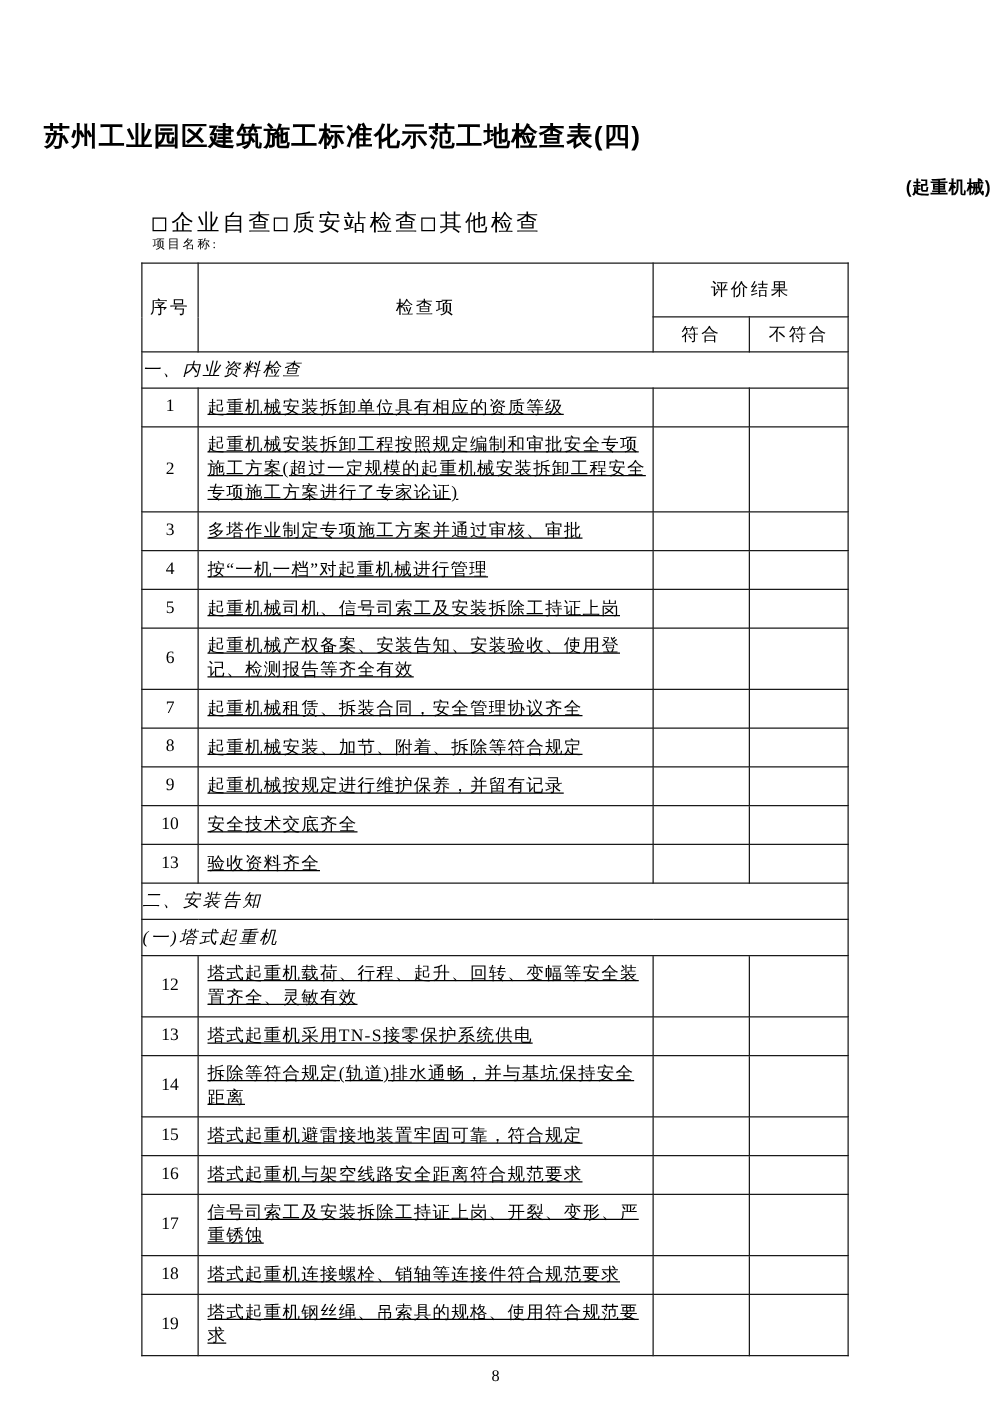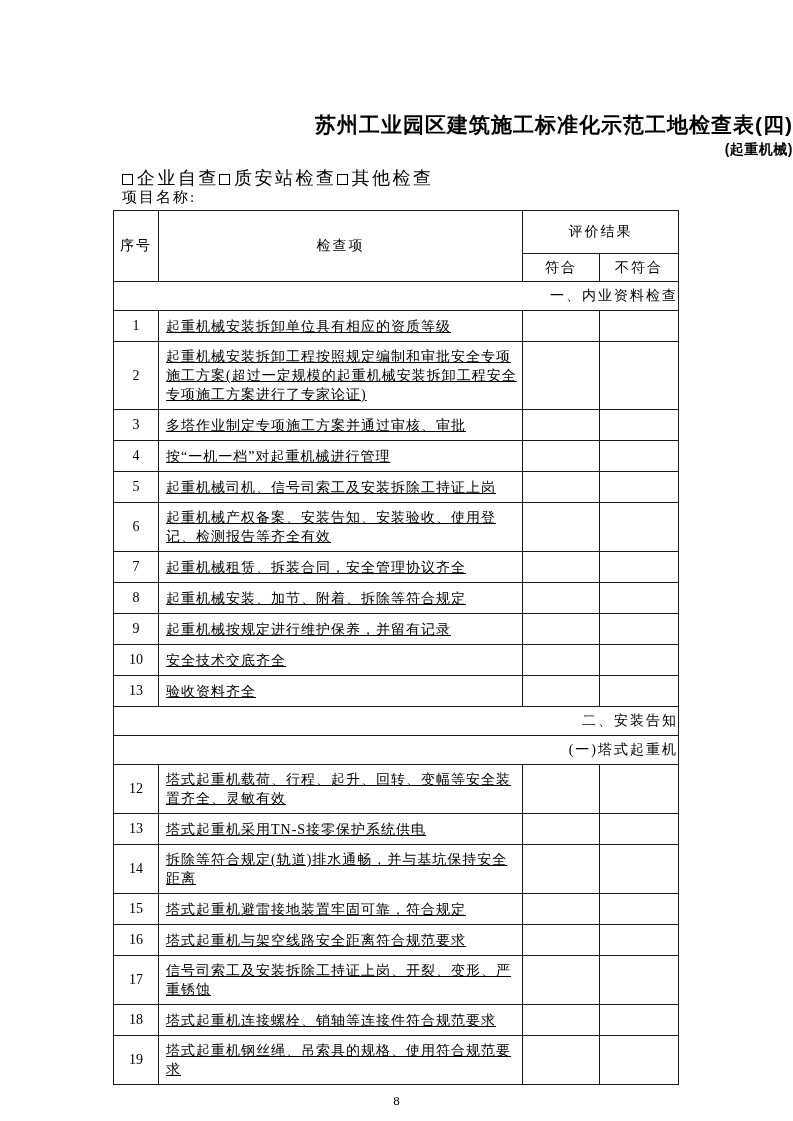--- a/index.html
+++ b/index.html
@@ -2,42 +2,42 @@
 <html><head>
 <meta charset="utf-8">
 <style>
   * { margin:0; padding:0; box-sizing:border-box; }
   html, body { background:#ffffff; }
   body {
     width:793px; height:1121px; position:relative; overflow:hidden;
     font-family:"Liberation Serif", serif; color:#000;
   }
   .title {
-    position:absolute; top:111px; left:0; width:100%; text-align:right;
+    position:absolute; top:95px; left:0; width:100%; text-align:left;
     font-family:"Liberation Sans", sans-serif; font-weight:bold;
-    font-size:21px; letter-spacing:1px;
+    font-size:21px; letter-spacing:1px;padding-left:35px;
   }
   .subtitle {
     position:absolute; top:141px; left:0; width:100%; text-align:right;
     font-family:"Liberation Sans", sans-serif; font-weight:bold;
     font-size:14px; letter-spacing:0.5px;
   }
   .check-line {
     position:absolute; top:166px; left:122px;
     font-size:18px; letter-spacing:2.5px; white-space:nowrap;
   }
   .check-opt { display:inline-block; }
   .box {
     display:inline-block; width:11px; height:11px;
     border:1.2px solid #000; margin-right:4px; vertical-align:-1px;
     background:#fff;
   }
   .project-line {
     position:absolute; top:188px; left:122px;
-    font-size:15px; letter-spacing:2px;
+    font-size:10px; letter-spacing:2px;
   }
   table.main {
     position:absolute; top:210px; left:113px; width:565px;
     border-collapse:collapse; table-layout:fixed;
   }
   table.main th, table.main td {
     border:1px solid #1a1a1a; font-weight:normal;
     font-size:14px; vertical-align:middle;
   }
   th.h-cell { text-align:center; letter-spacing:2px; }
@@ -47,21 +47,21 @@
     text-align:center; font-size:14px; height:31px;
     font-family:"Liberation Serif", serif;
   }
   td.cell-item {
     padding:5px 4px 5px 7px; line-height:19px; letter-spacing:1px;
     text-align:left;
     text-decoration:underline;
   }
   td.cell-mark { height:31px; }
   td.section-cell {
-    text-align:right; height:29px; letter-spacing:2px; font-size:14px;
+    text-align:left; height:29px; letter-spacing:2px; font-size:14px;font-style:italic;
   }
   .page-number {
     position:absolute; top:1093px; left:0; width:100%;
     text-align:center; font-size:13px;
     font-family:"Liberation Serif", serif;
   }
 </style>
 </head>
 <body>
 

